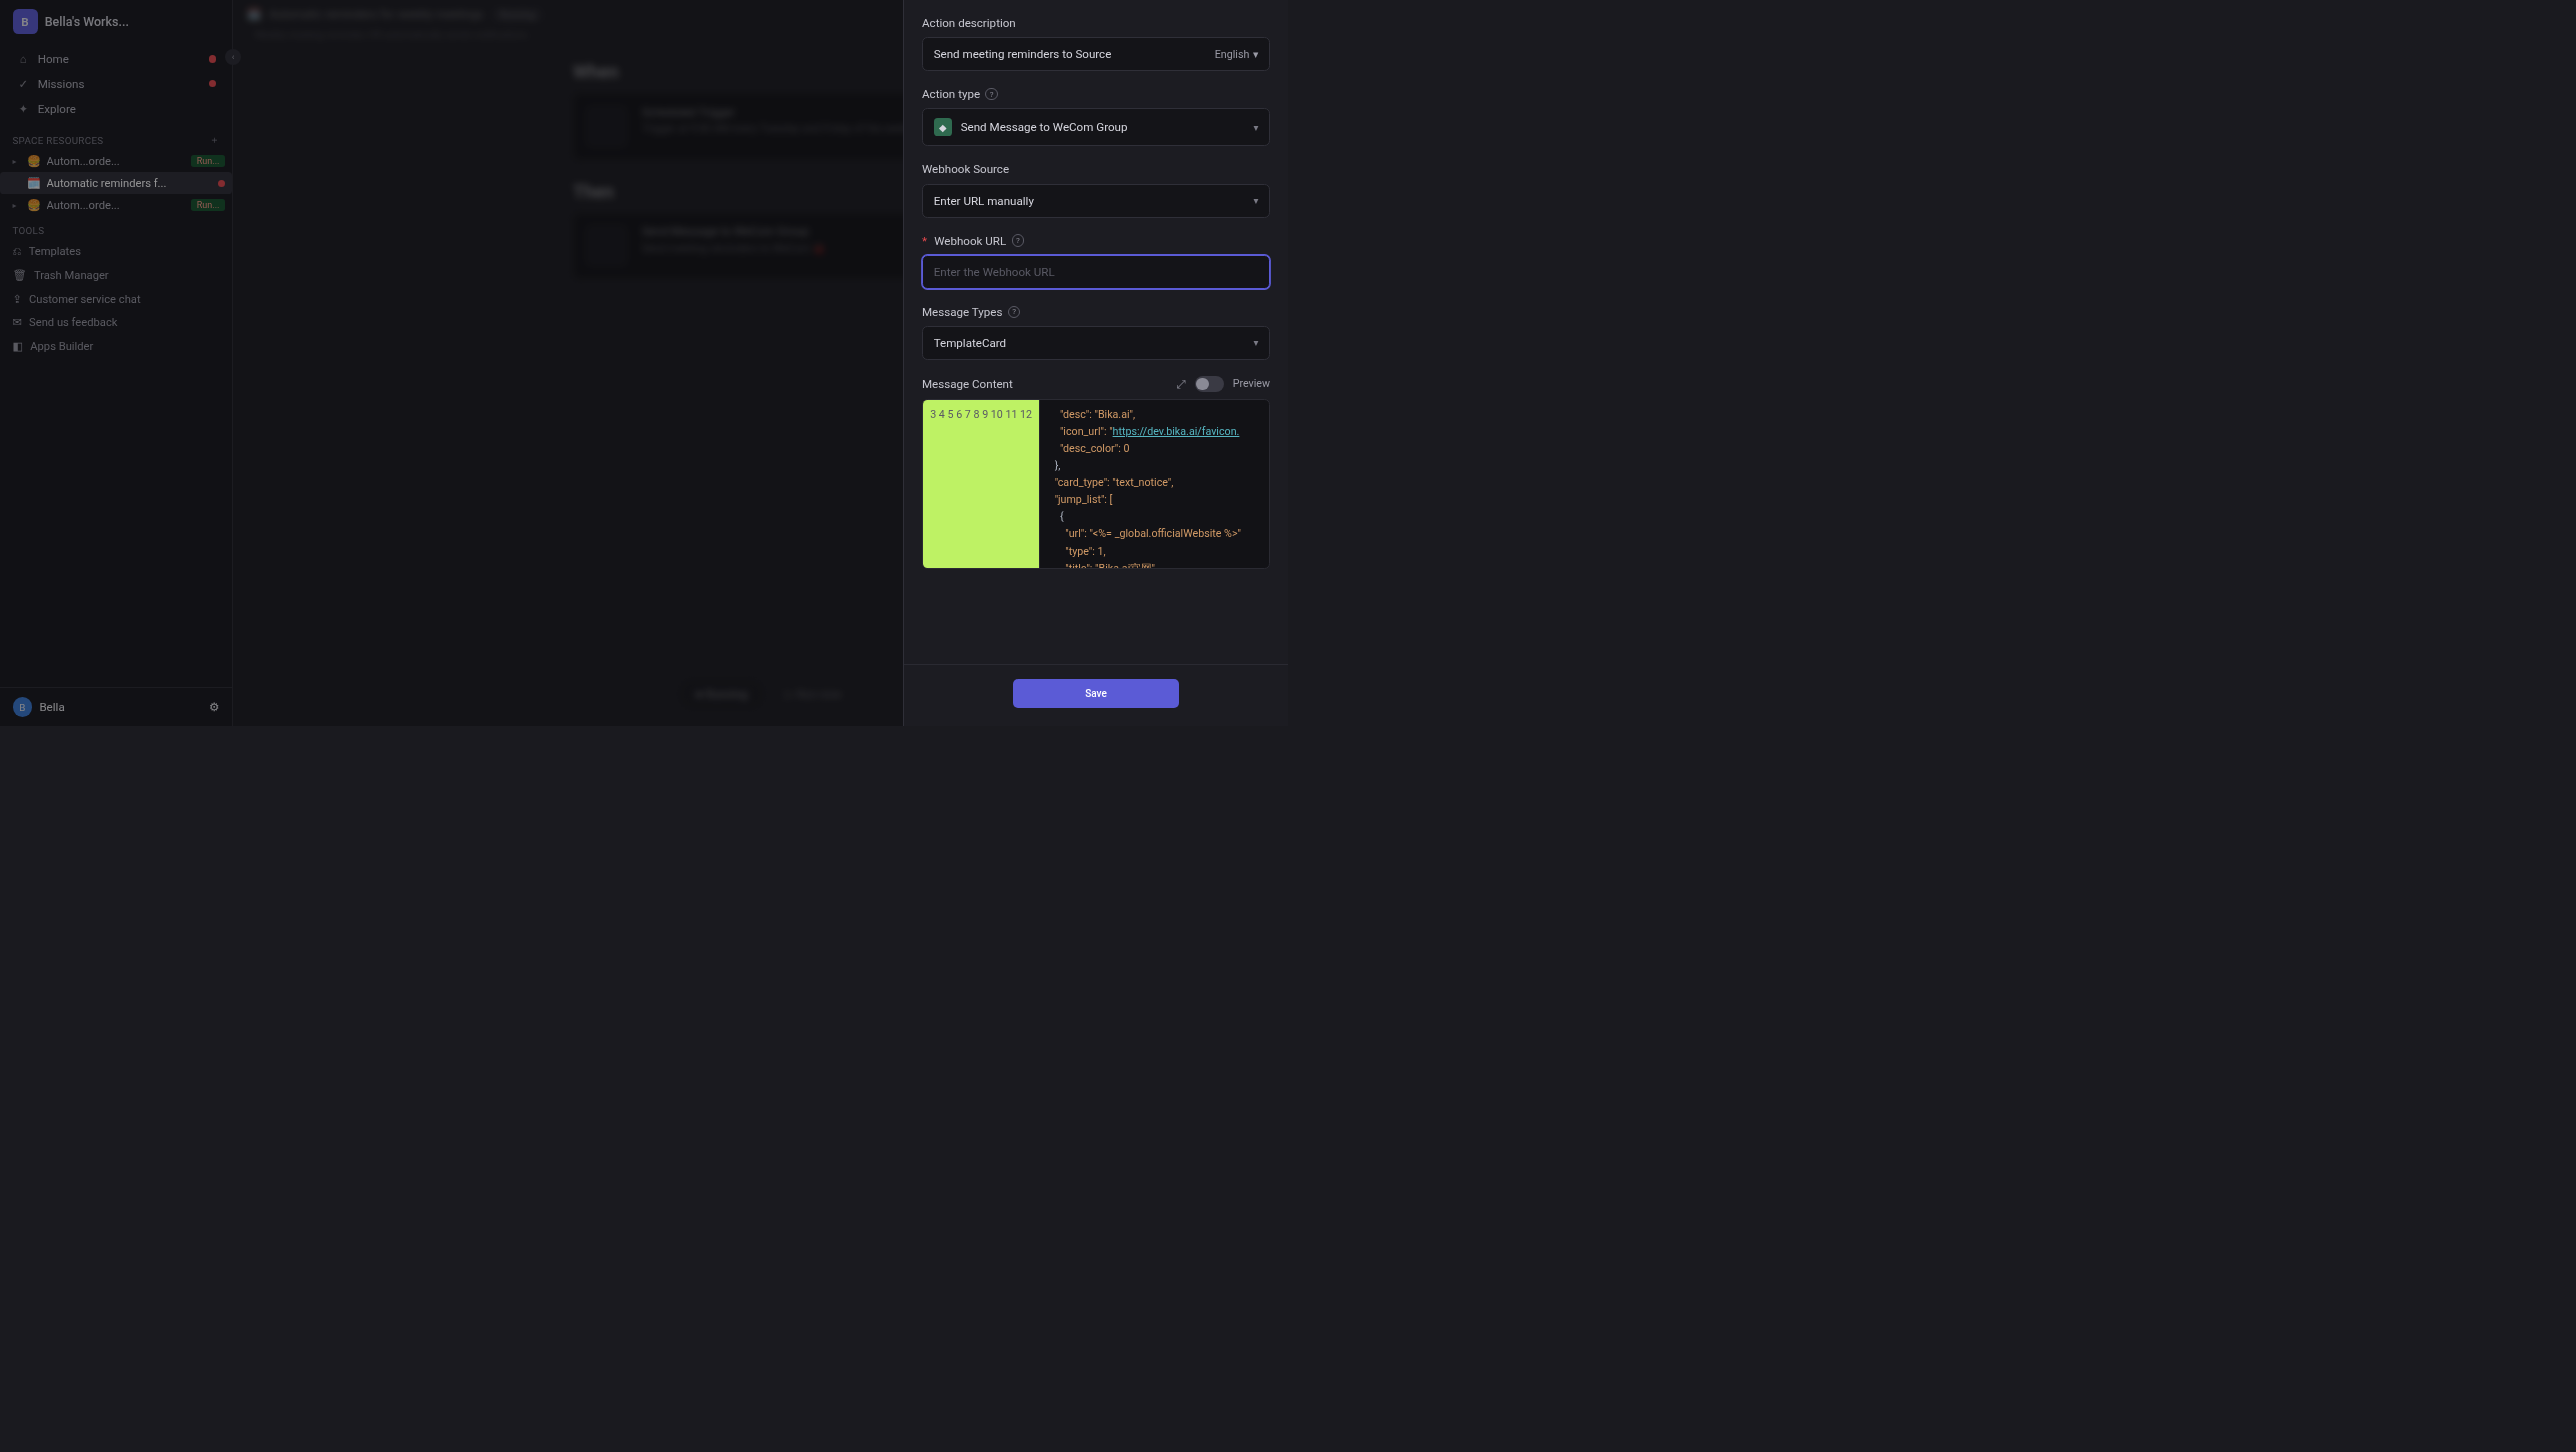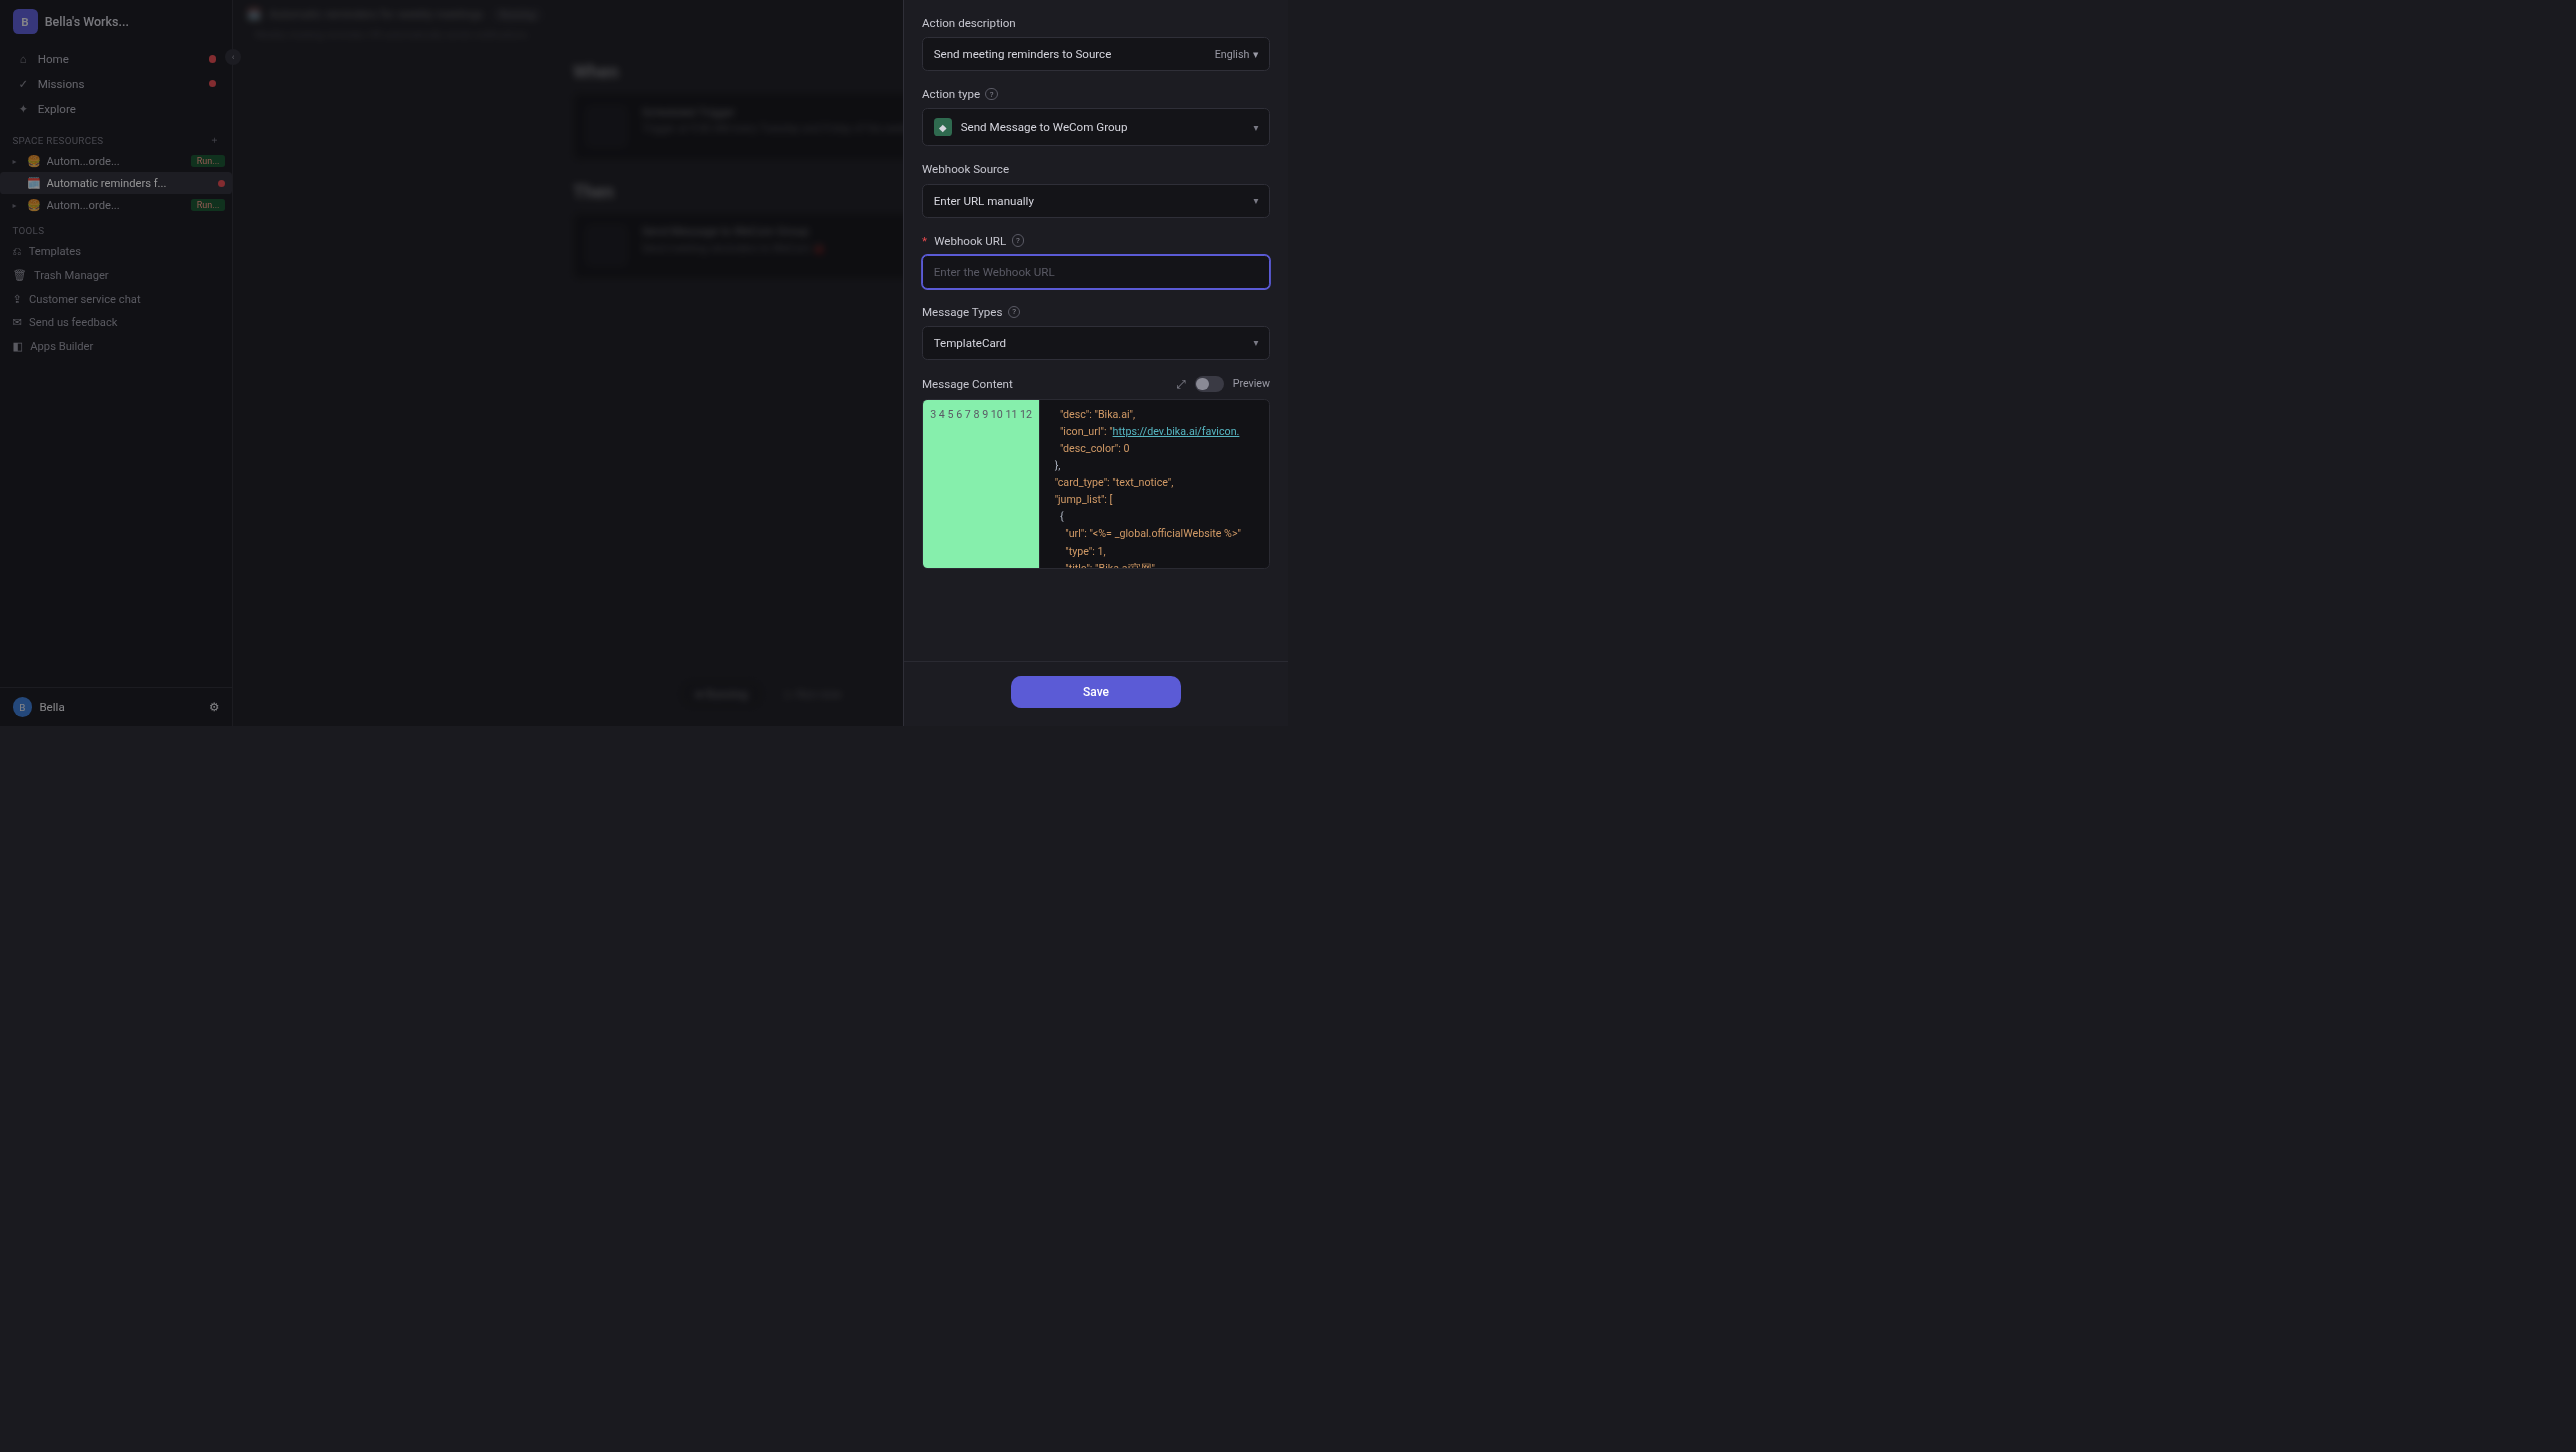--- a/index.html
+++ b/index.html
@@ -55,27 +55,27 @@
   .select .chev { color:#7a7a85; font-size:9.8px; }
   .desc-row .lang { color:#9a9aa5; font-size:10.7px; display:flex; gap:3.6px; }
   .action-type-row { display:flex; align-items:center; gap:9px; }
   .at-icon { width:18px; height:18px; border-radius:3.6px; background:#2f6a4f; display:flex; align-items:center; justify-content:center; font-size:9.8px; }
   .msg-content-hd { display:flex; align-items:center; justify-content:space-between; margin-bottom:7.2px; }
   .expand-ic { color:#8a8a95; cursor:pointer; }
   .toggle { width:29px; height:16px; border-radius:8px; background:#3a3a44; position:relative; }
   .toggle::after { content:""; position:absolute; left:1.8px; top:1.8px; width:12.5px; height:12.5px; border-radius:50%; background:#8a8a95; }
   .preview-lbl { font-size:10.7px; color:#9a9aa5; }
   .code-box { background:#121216; border:0.9px solid #2a2a32; border-radius:5.4px; font-family: ui-monospace, Menlo, Consolas, monospace; font-size:10.7px; line-height:1.6; display:flex; max-height:170px; overflow:hidden; }
-  .gutter { padding:5.4px 7.2px; text-align:right; color:#5a5a65; background:#86efac; border-right:0.9px solid #26262e; user-select:none; }
+  .gutter { padding:5.4px 7.2px; text-align:right; color:#5a5a65; background:#bef264; border-right:0.9px solid #26262e; user-select:none; }
   .code { padding:5.4px 9px; white-space:pre; color:#c8c8d0; overflow-x:auto; }
   .code .str { color:#d19a66; }
   .code .lnk { color:#56b6c2; text-decoration:underline; }
   .code .pun { color:#abb2bf; }
   .modal-foot { padding:14.3px 18px 18px; border-top:0.9px solid #2a2a32; display:flex; justify-content:center; }
-  .save-btn { background:#5b5bd6; color:#fff; border:none; border-radius:10px; padding:9px 72px; font-size:12px; font-weight:500; cursor:pointer; }
+  .save-btn { background:#5b5bd6; color:#fff; border:none; border-radius:5px; padding:9px 72px; font-size:10px; font-weight:500; cursor:pointer; }
 
   .collapse-handle { position:absolute; left:225px; top:49px; width:16px; height:16px; border-radius:50%; background:#2a2a33; color:#9a9aa5; font-size:9px; display:flex; align-items:center; justify-content:center; }
 
   ::placeholder { color:#5a5a65; }
 </style>
 </head>
 <body>
 
 <aside class="sidebar">
   <div class="ws-head">

